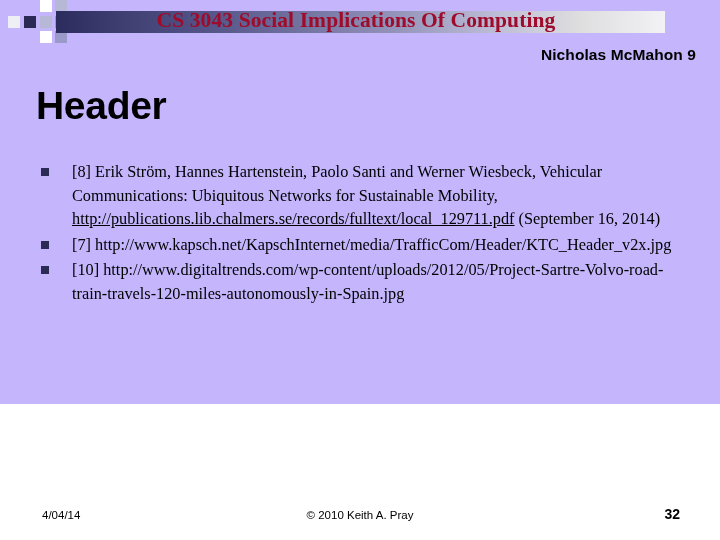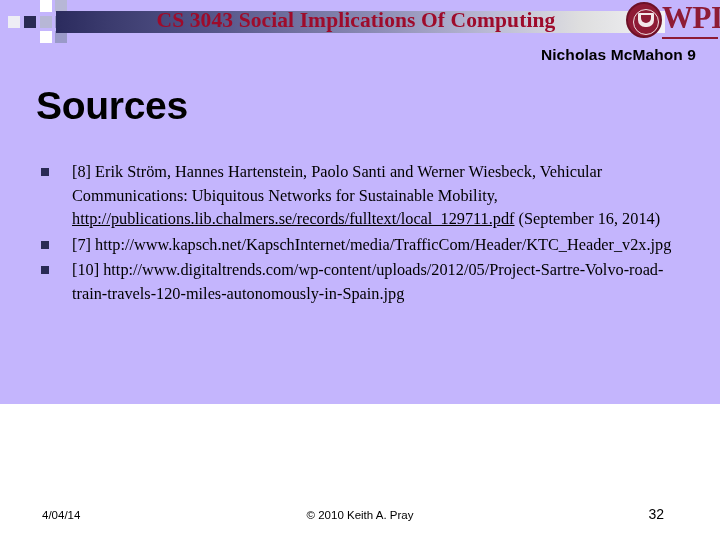--- a/index.html
+++ b/index.html
@@ -210,23 +210,23 @@
   }
   .footer-copy {
     position: absolute;
     left: 0;
     top: 4px;
     width: 720px;
     text-align: center;
   }
   .footer-page {
     position: absolute;
-    right: 56px;
+    right: 40px;
     top: 1px;
-    font-weight: normal;
+    font-weight: bold;
     font-size: 14px;
   }
 </style>
 </head>
 <body>
 
 <div class="slide">
 
   <div class="header">
 
@@ -238,33 +238,25 @@
         <div class="deco" style="left: 55px; top: 0px; width: 12px; height: 12px; background: rgb(183, 183, 214);"></div>
         <div class="deco" style="left: 55px; top: 16px; width: 12px; height: 12px; background: rgb(154, 154, 200);"></div>
         <div class="deco" style="left: 55px; top: 31px; width: 12px; height: 12px; background: rgb(154, 154, 200);"></div>
         <div class="deco" style="left: 8px; top: 16px; width: 12px; height: 12px; background: rgb(238, 238, 245);"></div>
       </div>
 
     <div class="band"></div>
 
     <div class="title">CS 3043 Social Implications Of Computing</div>
 
-    <div class="logo">
-      <div class="seal">
-        <div class="seal-inner"></div>
-        <div class="seal-shield"></div>
-      </div>
-      <div class="wpi-text">WPI</div>
-      <div class="logo-rule"></div>
-    </div>
   </div>
 
   <div class="author">Nicholas McMahon 9</div>
 
-  <div class="slide-title">Sources</div>
+  <div class="slide-title">Header</div>
 
   <div class="body" id="sources-host">
       <div class="bullet-row">
         <div class="bullet-mark" style="background: rgb(42, 42, 85);"></div>
         <div class="bullet-text"><span>[8] Erik Ström, Hannes Hartenstein, Paolo Santi and Werner Wiesbeck, Vehicular Communications: Ubiquitous Networks for Sustainable Mobility, </span><span class="lnk">http://publications.lib.chalmers.se/records/fulltext/local_129711.pdf</span><span> (September 16, 2014)</span></div>
       </div>
       <div class="bullet-row">
         <div class="bullet-mark" style="background: rgb(42, 42, 85);"></div>
         <div class="bullet-text"><span>[7] http://www.kapsch.net/KapschInternet/media/TrafficCom/Header/KTC_Header_v2x.jpg</span></div>
       </div>

